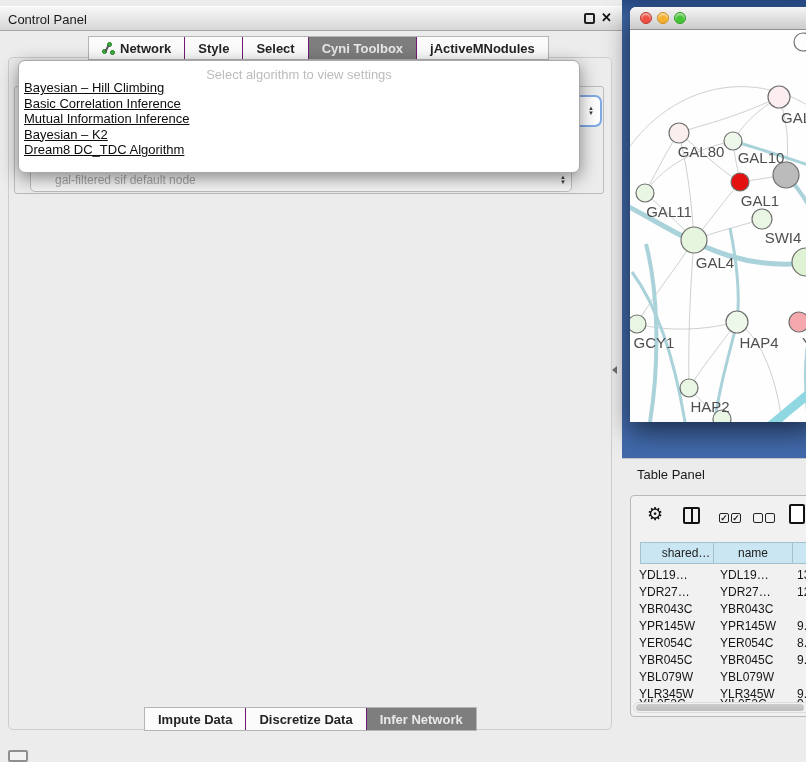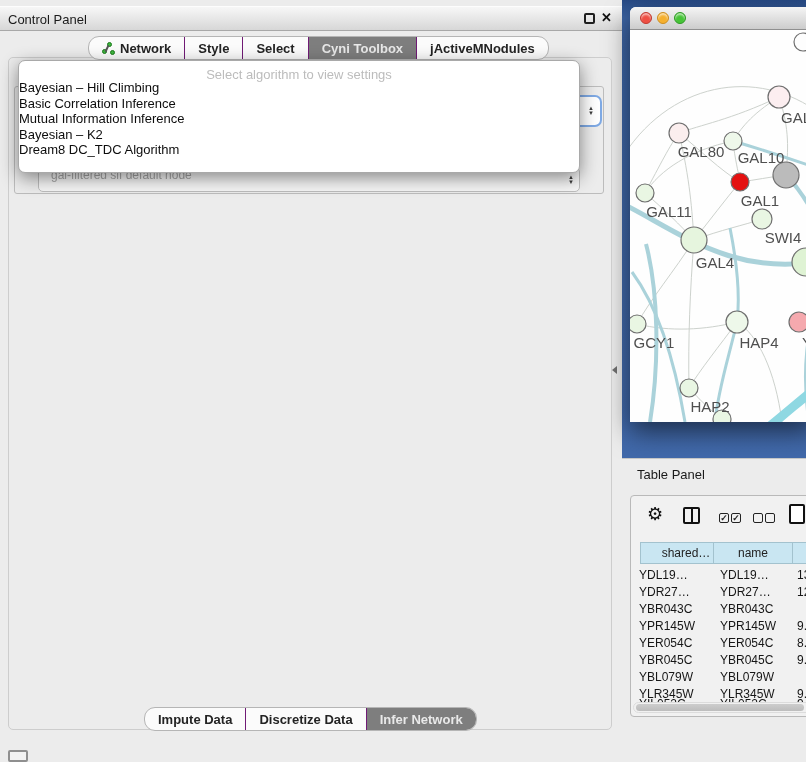--- a/index.html
+++ b/index.html
@@ -7,39 +7,39 @@
   body { font-family:"Liberation Sans", sans-serif; }
   #root { position:relative; width:806px; height:762px; background:#ececec; overflow:hidden; }
 
   
   .cp-titlebar { position:absolute; left:0; top:6px; width:622px; height:25px;
     background:linear-gradient(#f7f7f7,#d7d7d7); border-top:1px solid #fdfdfd; border-bottom:1px solid #a8a8a8;padding-left:28px; }
   .cp-title { position:absolute; left:8px; top:5px; font-size:13px; color:#1a1a1a; }
   .float-btn { position:absolute; left:584px; top:6px; width:11px; height:11px; border:2px solid #1f1f1f; border-radius:2px; background:transparent; }
   .close-btn { position:absolute; left:601px; top:3px; font-size:13px; font-weight:bold; color:#111; }
 
-  .tabbar { position:absolute; display:flex; background:#fbfbfb; border:1px solid #b5b5b5; border-radius:11px; overflow:hidden; z-index:3; }
+  .tabbar { position:absolute; display:flex; background:#fbfbfb; border:1px solid #b5b5b5; border-radius:0; overflow:hidden; z-index:3; }
   .tab { padding:4px 13px 3px 13px; font-size:13px; font-weight:bold; color:#242424; border-left:1px solid #701a75; display:flex; align-items:center; gap:5px; white-space:nowrap; }
   .tab:first-child { border-left:none; }
   .tab.selected { background:#7e7e7e; color:#e9e9e9; }
 
   .outer-panel { position:absolute; left:8px; top:57px; width:604px; height:673px; background:#ececec; border:1px solid #cdcdcd; border-radius:5px; z-index:1; }
 
   
   .bg-group { position:absolute; left:14px; top:86px; width:590px; height:108px; border:1px solid #bcbcbc; border-radius:3px; z-index:2; }
   .bg-focus-combo { position:absolute; left:520px; top:95px; width:82px; height:32px; background:#fff; border:2px solid #7ea9e4; border-radius:7px; z-index:2; }
   .bg-focus-combo .stepper { right:6px; }
-  .bg-combo { position:absolute; left:38px; top:167px; width:542px; height:25px; background:#f6f6f6; border:1px solid #bdbdbd; border-radius:5px; z-index:2;
-    font-size:12px; color:#a6a6a6; display:flex; align-items:flex-start; padding-left:12px; }
+  .bg-combo { position:absolute; left:30px; top:167px; width:542px; height:25px; background:#f6f6f6; border:1px solid #bdbdbd; border-radius:5px; z-index:2;
+    font-size:12px; color:#a6a6a6; display:flex; align-items:center; padding-left:24px; }
 
   
   .alg-popup { position:absolute; left:18px; top:60px; width:562px; height:113px; background:#fff;
     border:1px solid #a9a9a9; border-radius:7px; box-shadow:0 5px 18px rgba(0,0,0,.45); z-index:5; overflow:hidden; }
   .alg-placeholder { height:19px; text-align:center; color:#bcbcbc; font-size:13px; padding-top:6px; }
-  .alg-item { font-size:13px; height:15.5px; line-height:15.5px; color:#0d0d0d; white-space:nowrap; }
+  .alg-item { font-size:13px; height:15.5px; line-height:15.5px; padding-left:5px; color:#0d0d0d; white-space:nowrap;text-decoration:underline; }
   .alg-item.bold { font-weight:bold; }
 
   
   .group { position:absolute; border:1px solid #b6b6b6; border-radius:3px; }
   .group-title { position:absolute; top:-8px; left:8px; background:#ececec; padding:0 4px; font-size:12px; color:#1c1c1c; white-space:nowrap; }
   .group-title.blue  { color:#2a2ae0; }
   .group-title.green { color:#3bd43b; }
 
   .lbl { position:absolute; font-size:12px; font-weight:bold; color:#1e1e1e; white-space:nowrap; }
   .lbl.disabled { color:#a2a2a2; }

